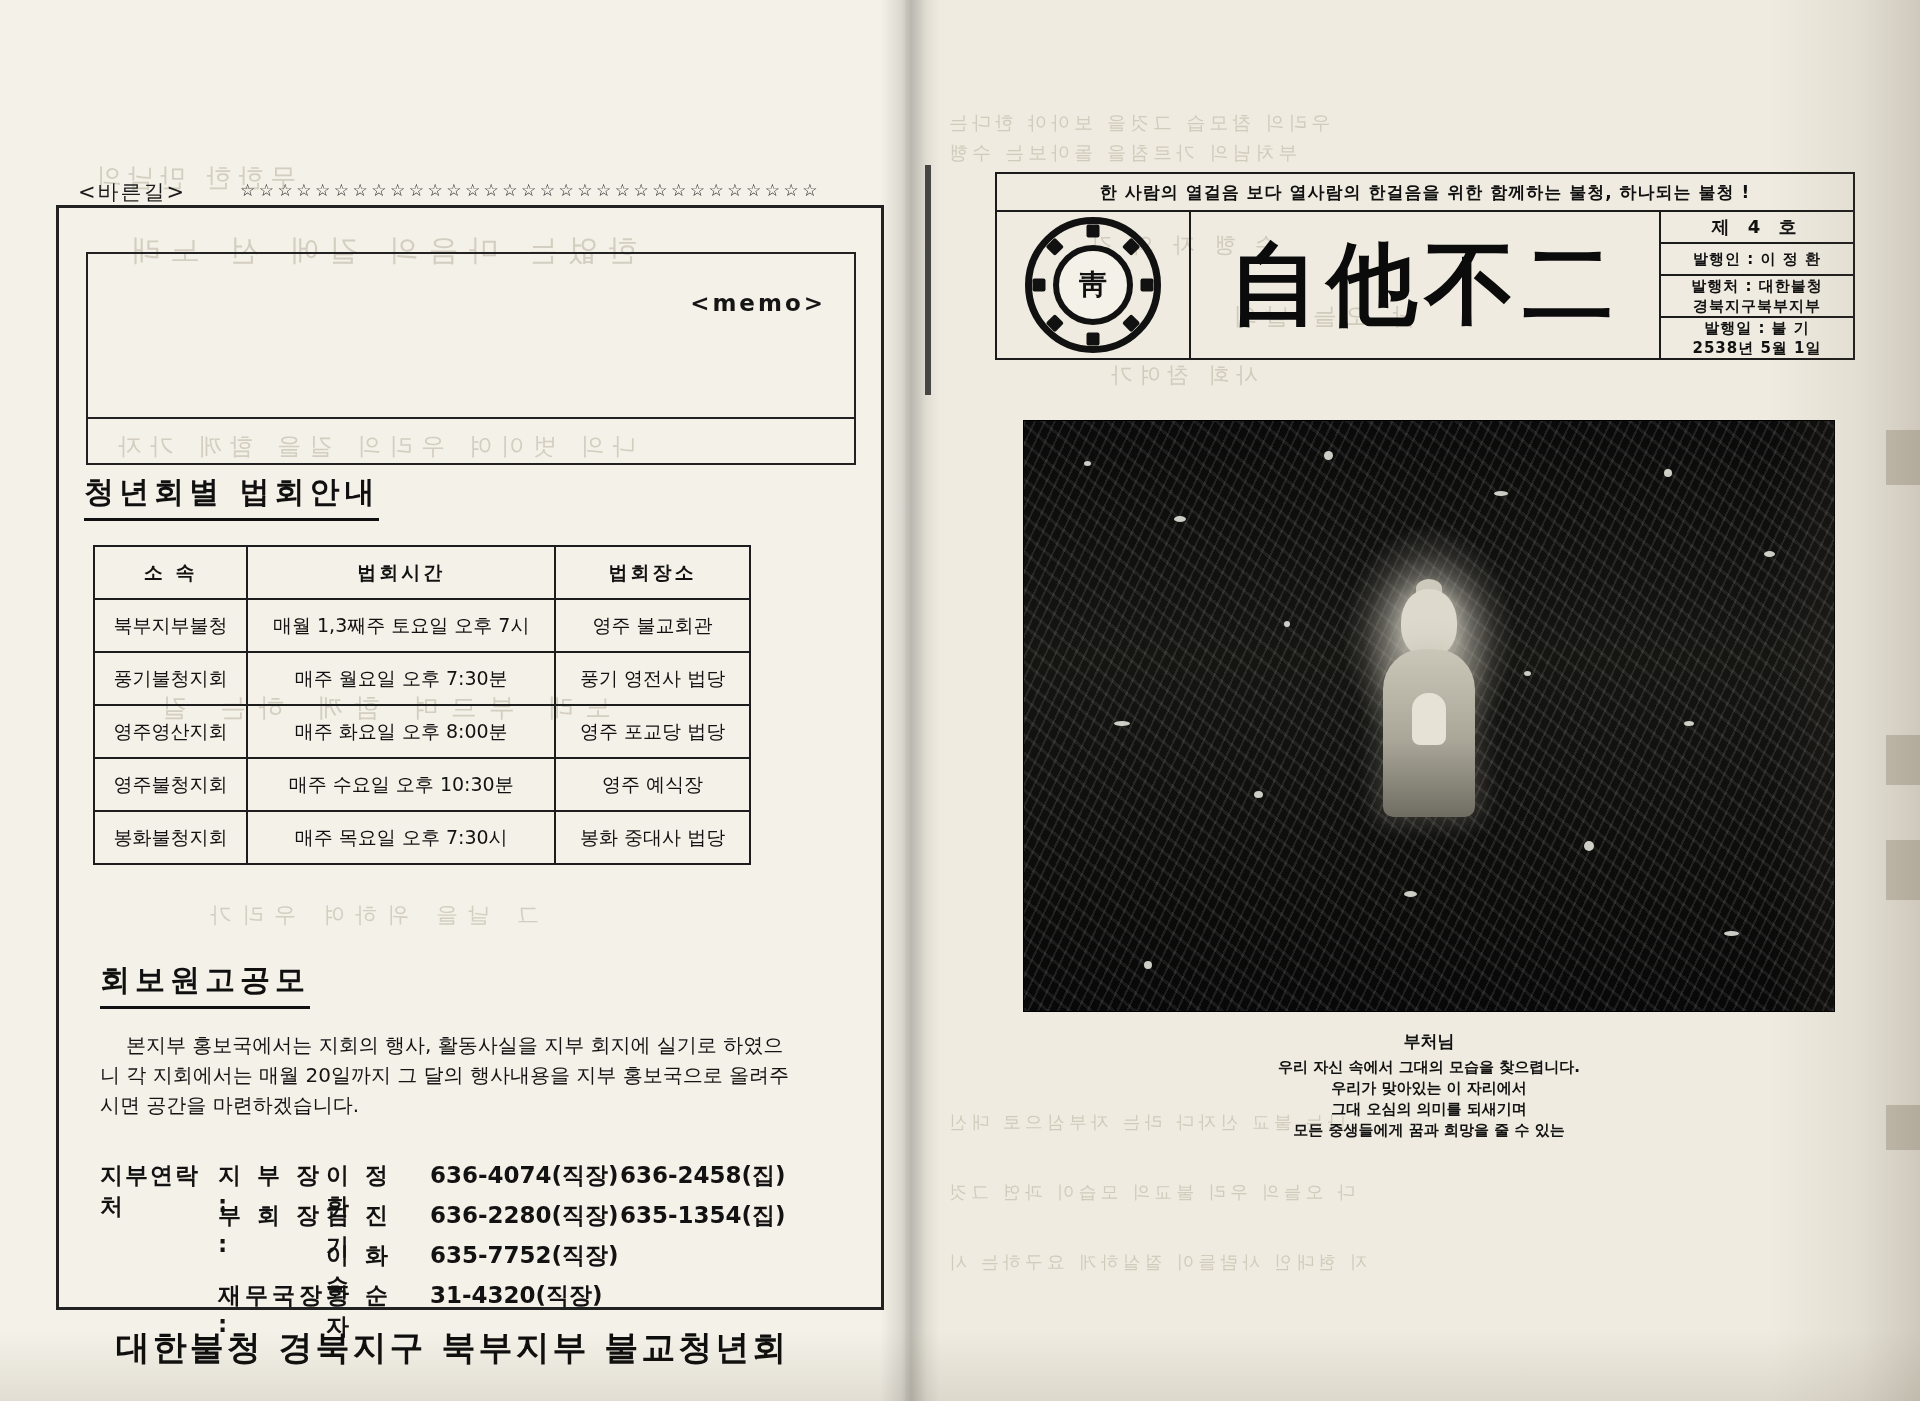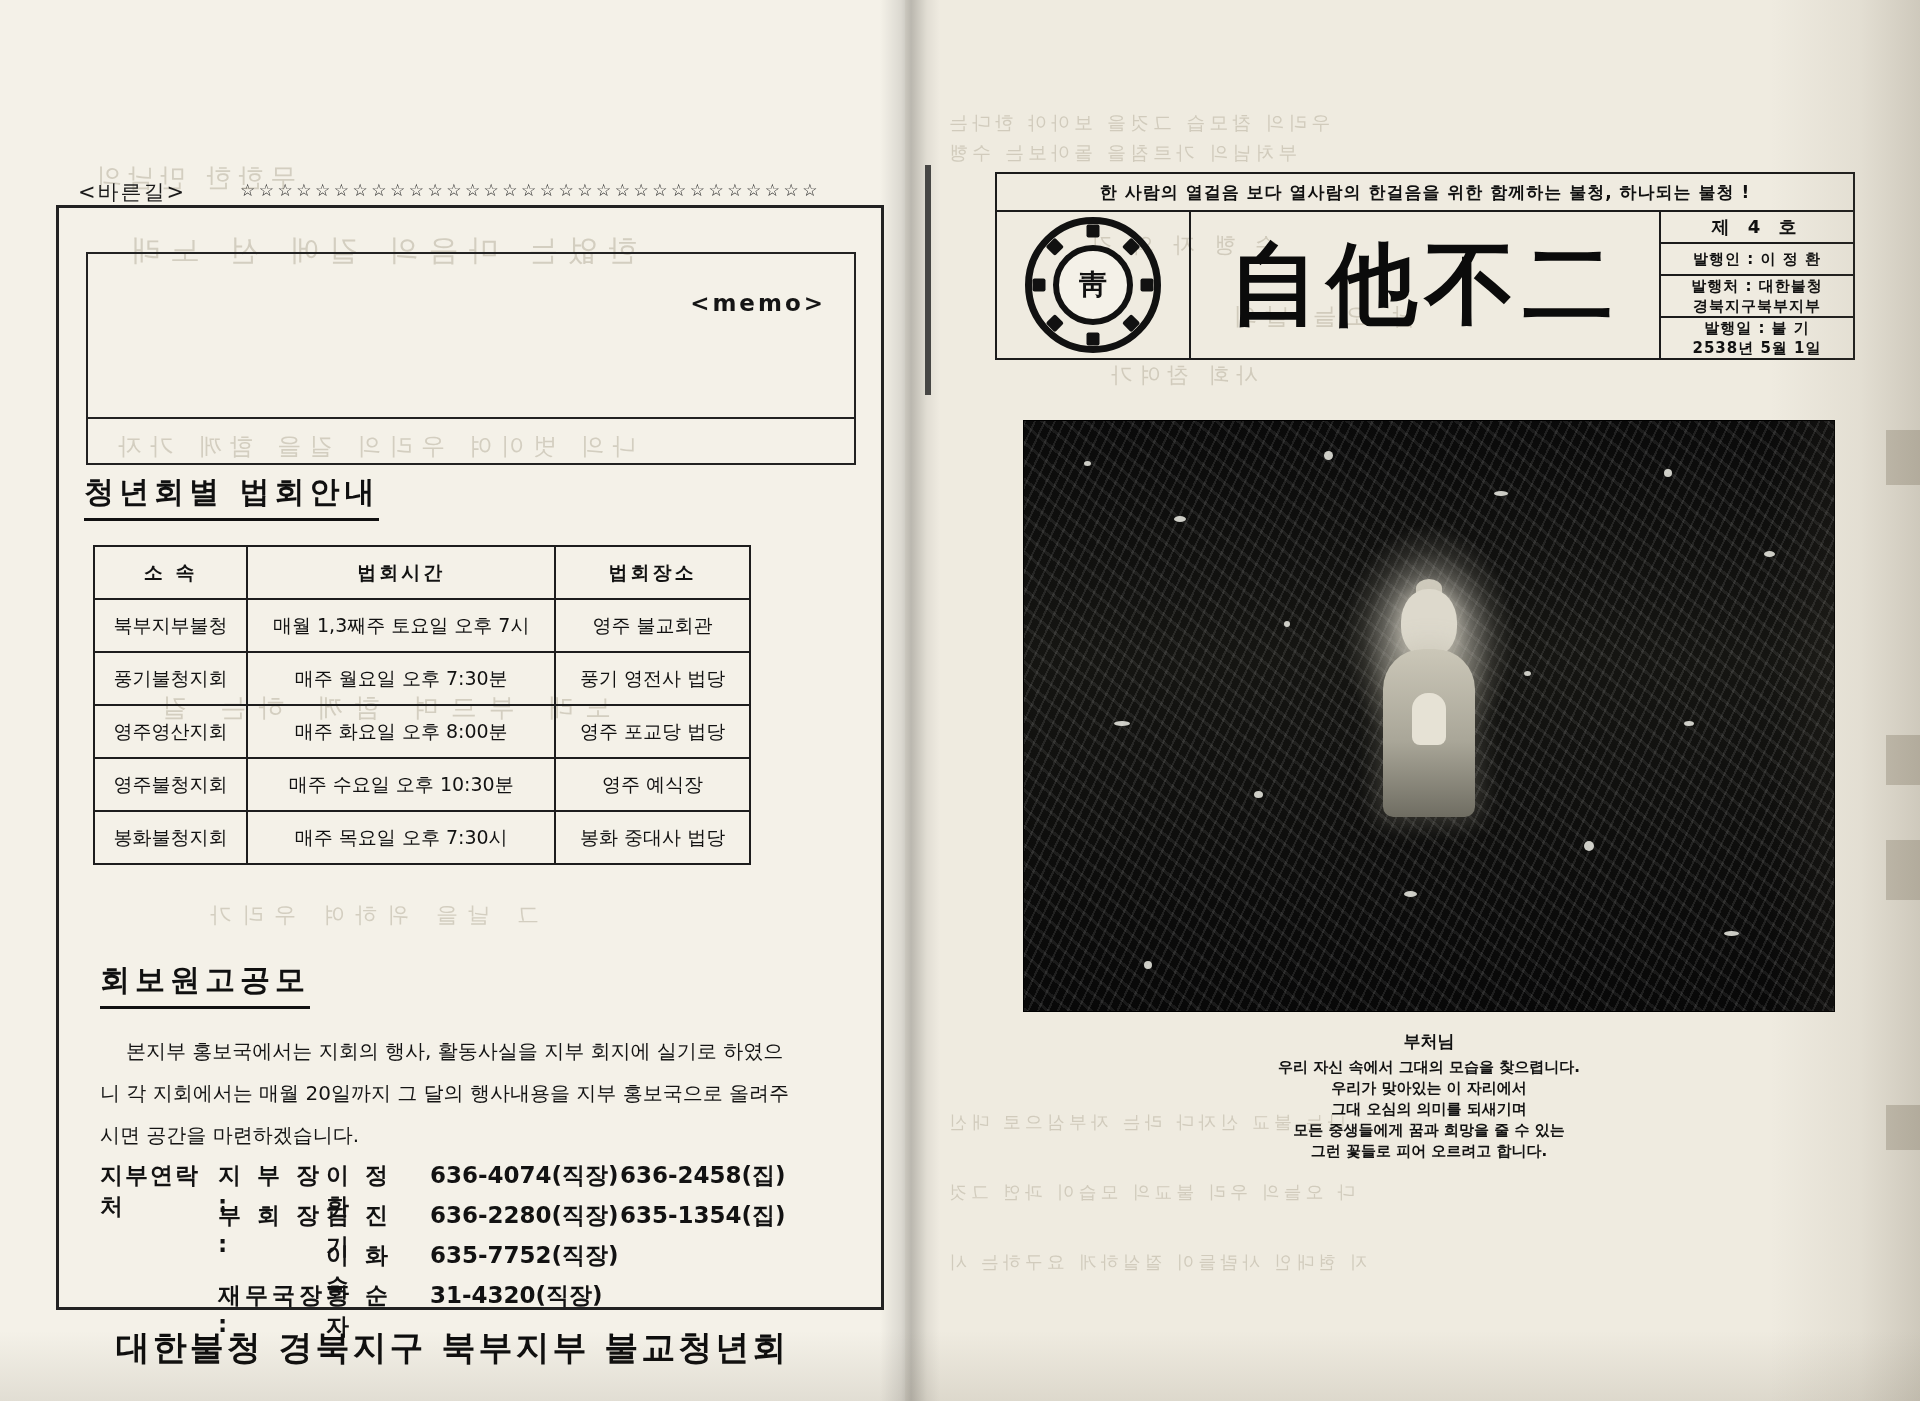--- a/index.html
+++ b/index.html
@@ -164,21 +164,21 @@
   table.schedule th { font-weight: 700; letter-spacing: 3px; }
   table.schedule td.c0 { width: 150px; }
   table.schedule td.c1 { width: 310px; }
   table.schedule td.c2 { width: 196px; }
 
   .wongo-body {
     position: absolute;
     left: 100px; top: 1030px;
     width: 700px;
     font-size: 20px;
-    line-height: 42px;
+    line-height: 30px;
     color: #141414;
     text-indent: 26px;
   }
 
   .contact-block {
     position: absolute;
     left: 100px; top: 1160px;
     width: 740px;
     font-size: 23px;
     color: #121212;
@@ -575,21 +575,20 @@
       <div class="speck" style="left:660px; top:300px; width:10px; height:5px;"></div>
       <div class="speck" style="left:260px; top:200px; width:6px;  height:6px;"></div>
     </div>
 
     <div class="caption">
       <div class="cap-title">부처님</div>
       <div class="cap-line">우리 자신 속에서 그대의 모습을 찾으렵니다.</div>
       <div class="cap-line">우리가 맞아있는 이 자리에서</div>
       <div class="cap-line">그대 오심의 의미를 되새기며</div>
       <div class="cap-line">모든 중생들에게 꿈과 희망을 줄 수 있는</div>
-      <div class="cap-line">그런 꽃들로 피어 오르려고 합니다.</div>
     </div>
   </div>
 
   <div class="side-tabs">
     <div style="top:430px;  height:55px;"></div>
     <div style="top:735px;  height:50px;"></div>
     <div style="top:840px;  height:60px;"></div>
     <div style="top:1105px; height:45px;"></div>
   </div>
 

